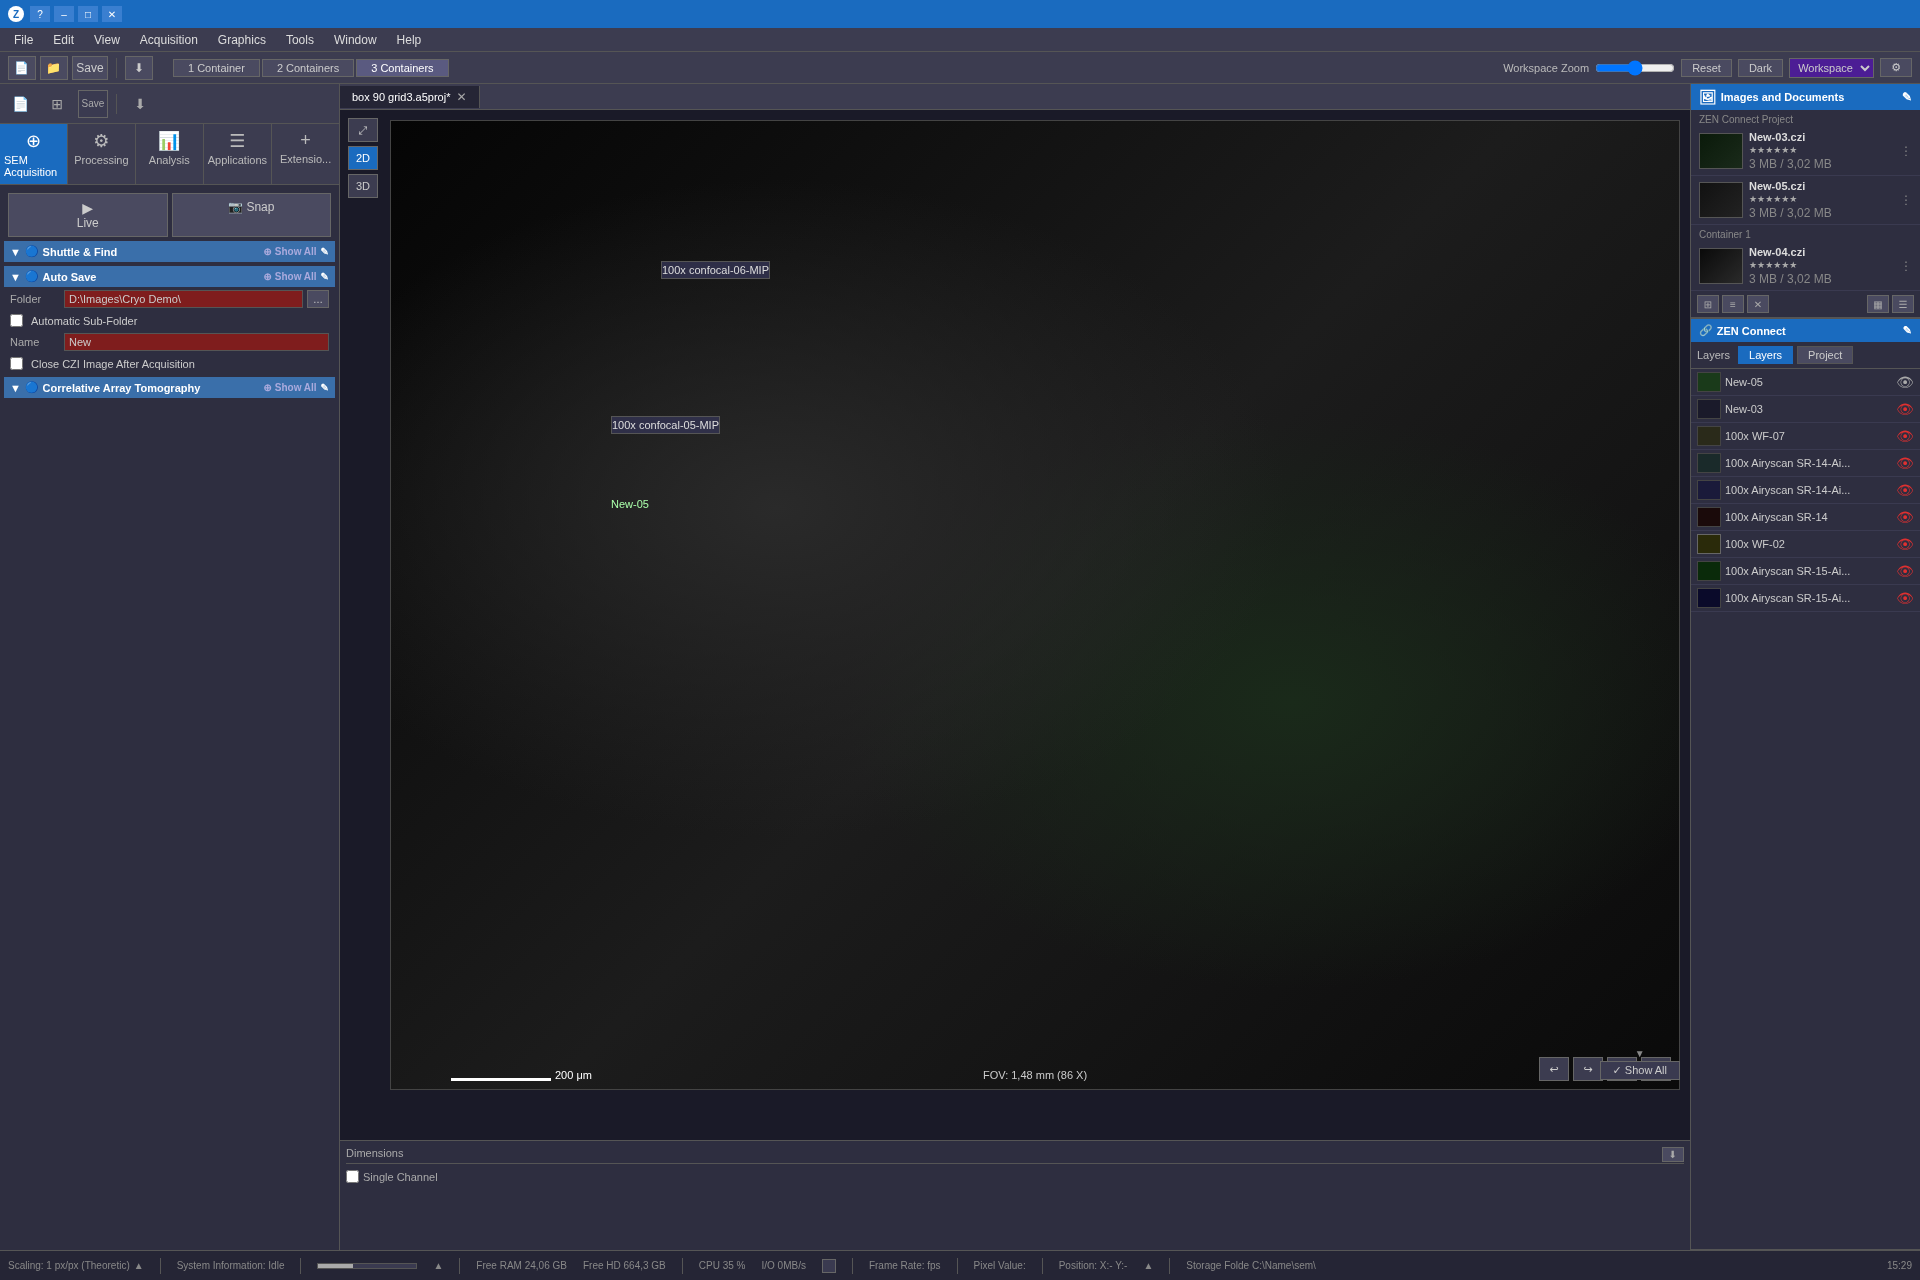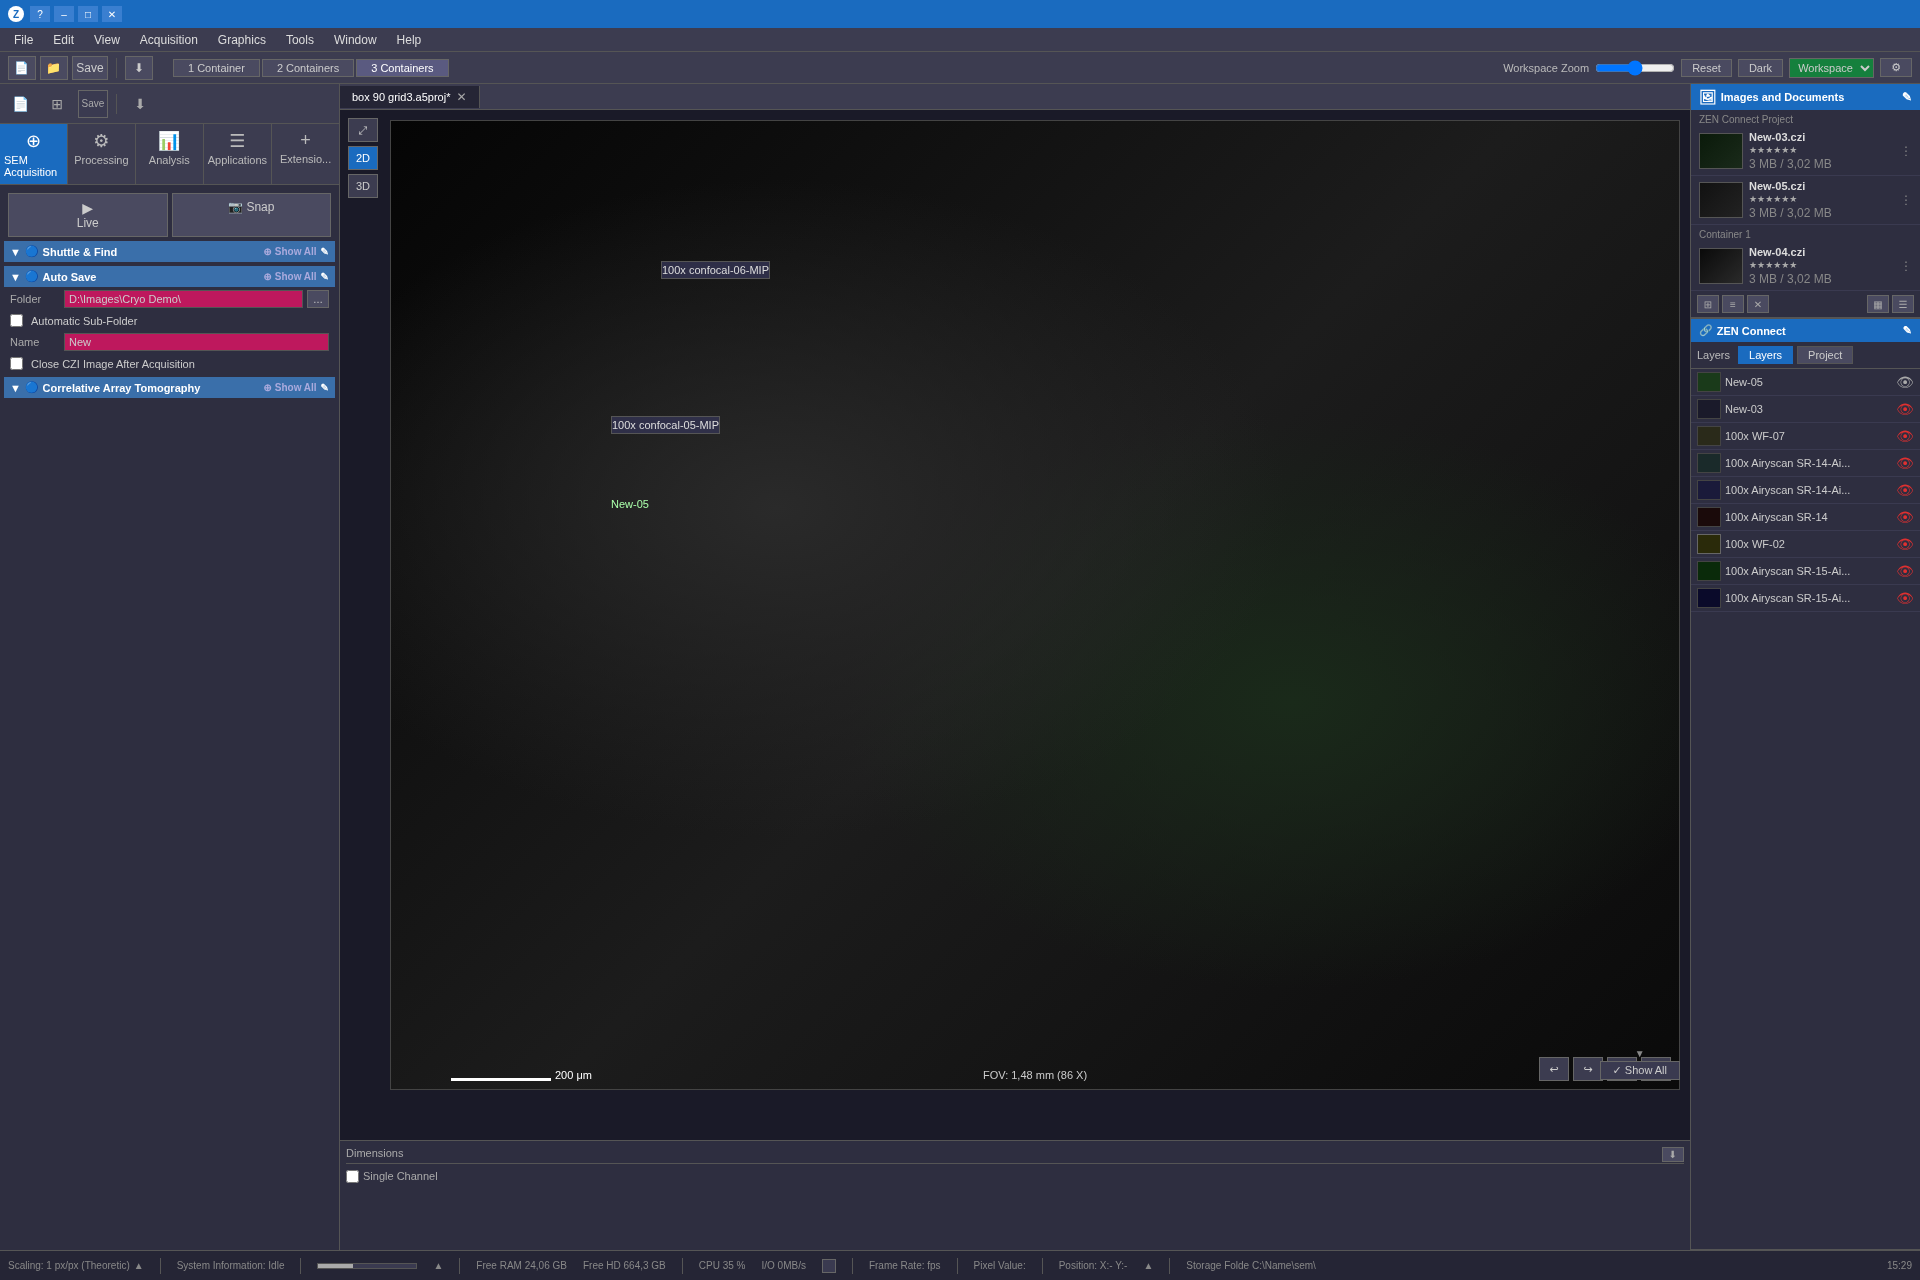--- a/index.html
+++ b/index.html
@@ -101,21 +101,21 @@
       display: flex;
       align-items: center;
       gap: 6px;
       font-size: 11px;
       color: #bbb;
     }
     #workspace-zoom-area input[type=range] {
       width: 80px;
     }
     .ws-select {
-      background: #15803d;
+      background: #4c1d95;
       border: 1px solid #666;
       color: #ccc;
       padding: 2px 4px;
       font-size: 11px;
     }
     .dark-btn {
       padding: 2px 10px;
       background: #4a4a60;
       border: 1px solid #666;
       color: #ccc;
@@ -231,21 +231,21 @@
     
     .form-row {
       display: flex;
       align-items: center;
       padding: 3px 6px;
       gap: 4px;
     }
     .form-label { color: #aaa; font-size: 11px; min-width: 50px; }
     .form-input {
       flex: 1;
-      background: #be185d;
+      background: #7f1d1d;
       border: 1px solid #555;
       color: #ccc;
       padding: 2px 4px;
       font-size: 11px;
     }
     .form-checkbox { margin-right: 4px; }
     .folder-btn {
       width: 22px; height: 18px;
       background: #4a4a60;
       border: 1px solid #666;
@@ -409,20 +409,21 @@
       border: none;
       color: white;
       cursor: pointer;
       font-size: 11px;
       font-weight: bold;
     }
     .channel-tdtom { background: #c04020; }
     .channel-egfp { background: #20a020; }
     .single-channel-row {
       display: flex;
+      align-items: center;
       gap: 4px;
       margin-top: 6px;
       color: #aaa;
       font-size: 11px;
     }
 
     
     #right-panel {
       width: 230px;
       background: #2e2e40;

